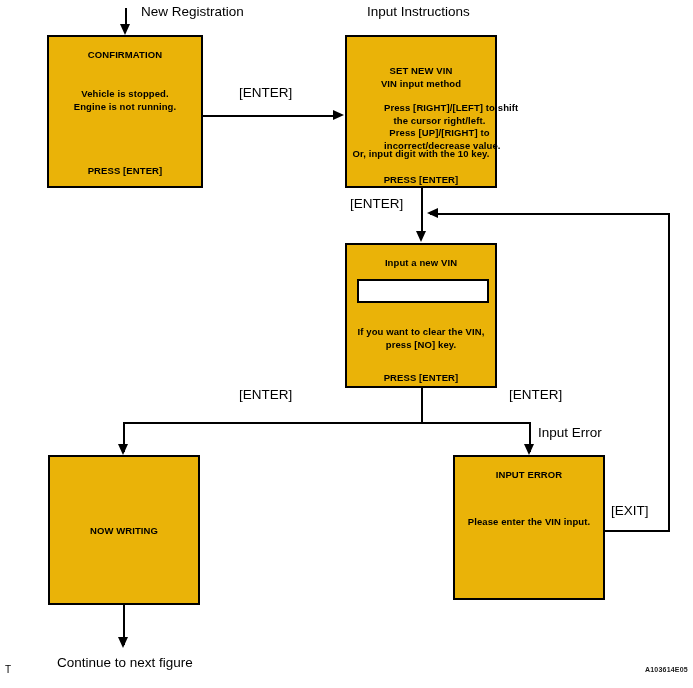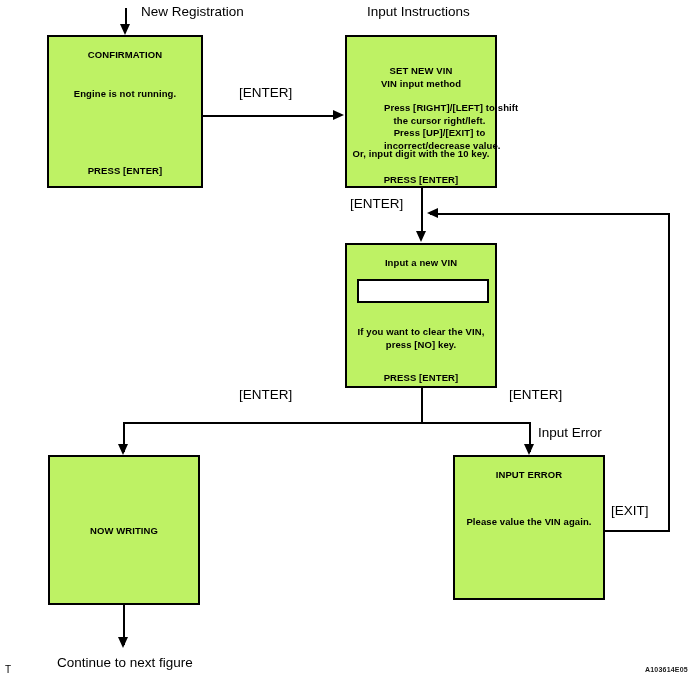--- a/index.html
+++ b/index.html
@@ -13,21 +13,21 @@
     height: 688px;
     background: #ffffff;
     overflow: hidden;
     font-family: "Liberation Sans", sans-serif;
     color: #000000;
   }
   
   .screen-box {
     position: absolute;
     border: 2.5px solid #000000;
-    background: #bef264;
+    background: #eab308;
     box-sizing: border-box;
     text-align: center;
   }
   .screen-line {
     font-family: "Liberation Sans", sans-serif;
     font-weight: bold;
     font-size: 9.5px;
     line-height: 13px;
     letter-spacing: 0.1px;
     color: #000000;
@@ -110,40 +110,41 @@
   <div class="annot" style="left:367px; top:4px;">Input Instructions</div>
 
   <div class="vline" style="left:125px; top:8px; height:19px;"></div>
   <div class="arrow-down" style="left:119.5px; top:24px;"></div>
 
   <div class="screen-box" style="left:47px; top:35px; width:156px; height:153px;">
     <div class="stack" style="top:11px;">
       <div class="screen-line">CONFIRMATION</div>
     </div>
     <div class="stack" style="top:50px;">
+      <div class="screen-line">Vehicle is stopped.</div>
       <div class="screen-line">Engine is not running.</div>
     </div>
     <div class="stack" style="top:127px;">
       <div class="screen-line">PRESS [ENTER]</div>
     </div>
   </div>
 
   <div class="annot" style="left:239px; top:85px;">[ENTER]</div>
   <div class="hline" style="left:203px; top:115px; width:131px;"></div>
   <div class="arrow-right" style="left:333px; top:109.5px;"></div>
 
   <div class="screen-box" style="left:345px; top:35px; width:152px; height:153px;">
     <div class="stack" style="top:27px;">
       <div class="screen-line">SET NEW VIN</div>
       <div class="screen-line">VIN input method</div>
     </div>
     <div class="stack" style="top:65px;padding-left:37px;">
       <div class="screen-line tight">Press [RIGHT]/[LEFT] to shift</div>
       <div class="screen-line tight">the cursor right/left.</div>
-      <div class="screen-line tight">Press [UP]/[EXIT]  to</div>
+      <div class="screen-line tight">Press [UP]/[RIGHT]  to</div>
       <div class="screen-line tight">incorrect/decrease value.</div>
     </div>
     <div class="stack" style="top:110px;">
       <div class="screen-line">Or, input digit with the 10 key.</div>
     </div>
     <div class="stack" style="top:136px;">
       <div class="screen-line">PRESS [ENTER]</div>
     </div>
   </div>
 
@@ -186,21 +187,21 @@
     <div class="stack" style="top:67px;">
       <div class="screen-line">NOW WRITING</div>
     </div>
   </div>
 
   <div class="screen-box" style="left:453px; top:455px; width:152px; height:145px;">
     <div class="stack" style="top:11px;">
       <div class="screen-line">INPUT  ERROR</div>
     </div>
     <div class="stack" style="top:58px;">
-      <div class="screen-line">Please value the VIN again.</div>
+      <div class="screen-line">Please enter the VIN input.</div>
     </div>
   </div>
 
   <div class="annot" style="left:611px; top:503px;">[EXIT]</div>
 
   <div class="vline" style="left:123px; top:605px; height:40px;"></div>
   <div class="arrow-down" style="left:117.5px; top:637px;"></div>
 
   <div class="annot" style="left:57px; top:655px;">Continue to next figure</div>
 

